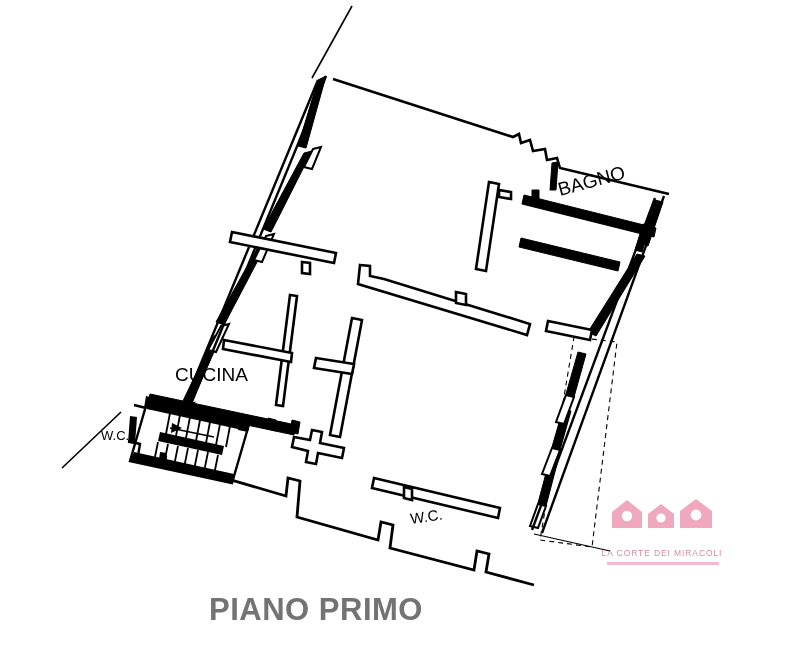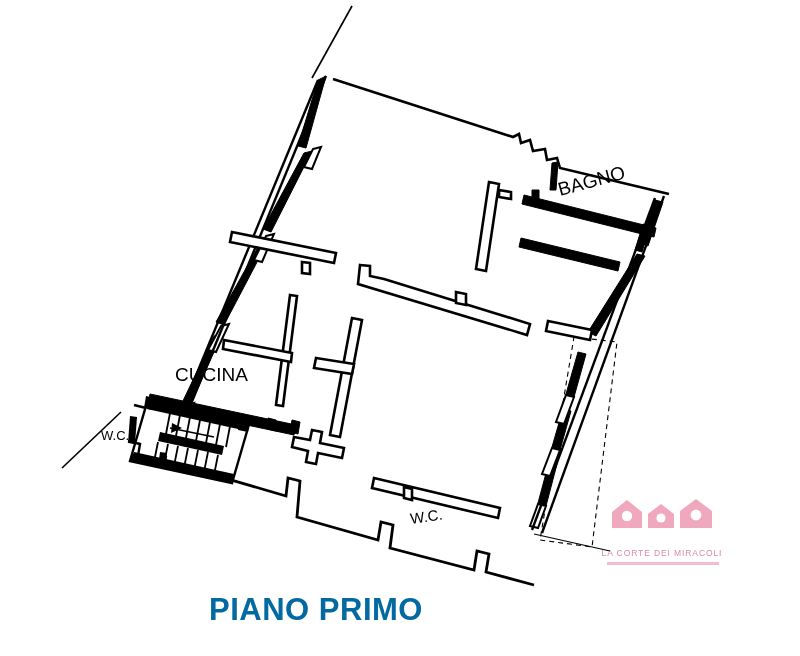--- a/index.html
+++ b/index.html
@@ -29,21 +29,21 @@
   .plan-title {
     position: absolute;
     left: 0;
     top: 592px;
     width: 632px;
     text-align: center;
     font-family: "Liberation Sans", sans-serif;
     font-size: 31px;
     font-weight: 700;
     letter-spacing: 0.5px;
-    color: #0369a1;
+    color: #737373;
     white-space: nowrap;
   }
   
 </style>
 </head>
 <body>
 
 <div id="page">
 
   <svg id="plan-svg" viewBox="0 0 800 656" xmlns="http://www.w3.org/2000/svg">

